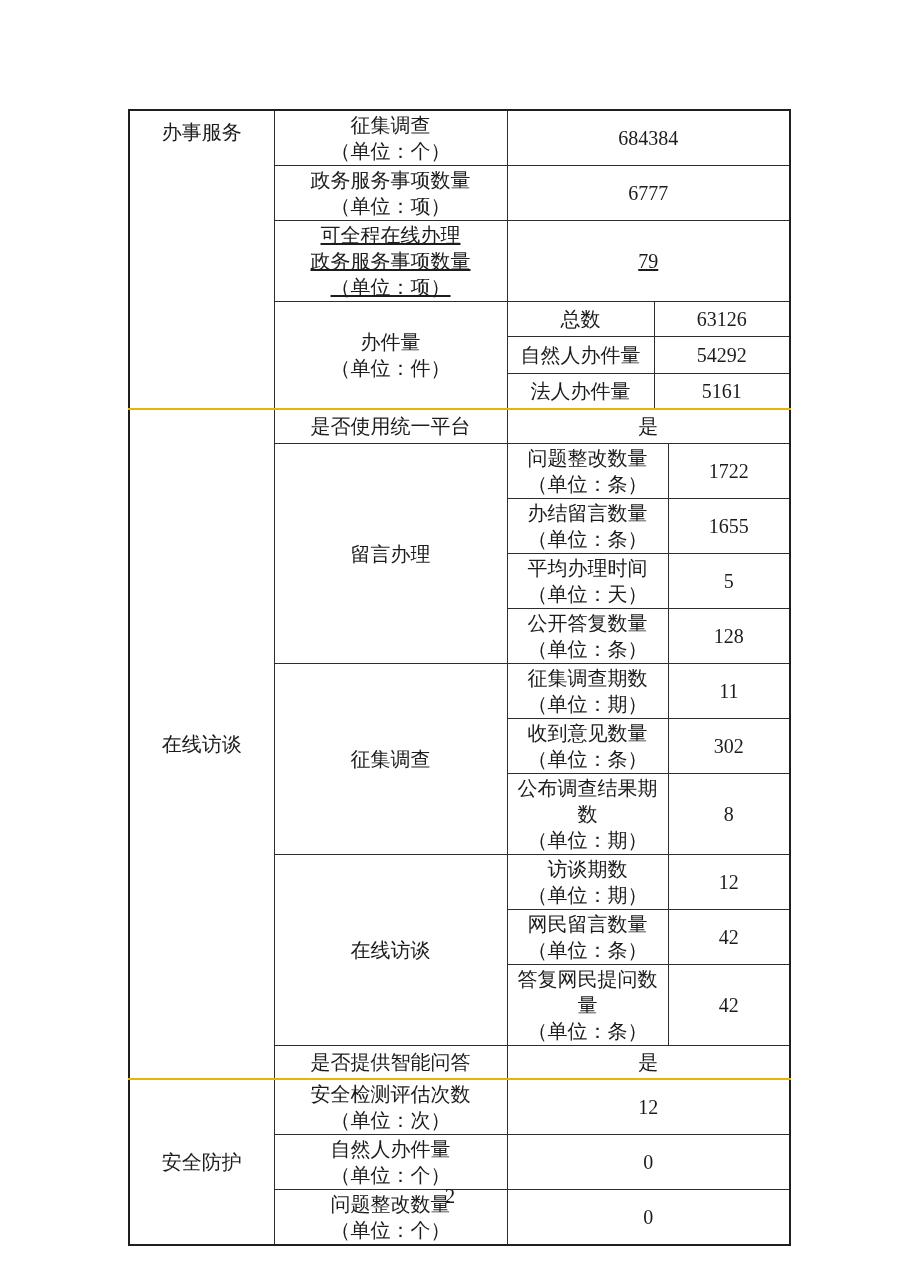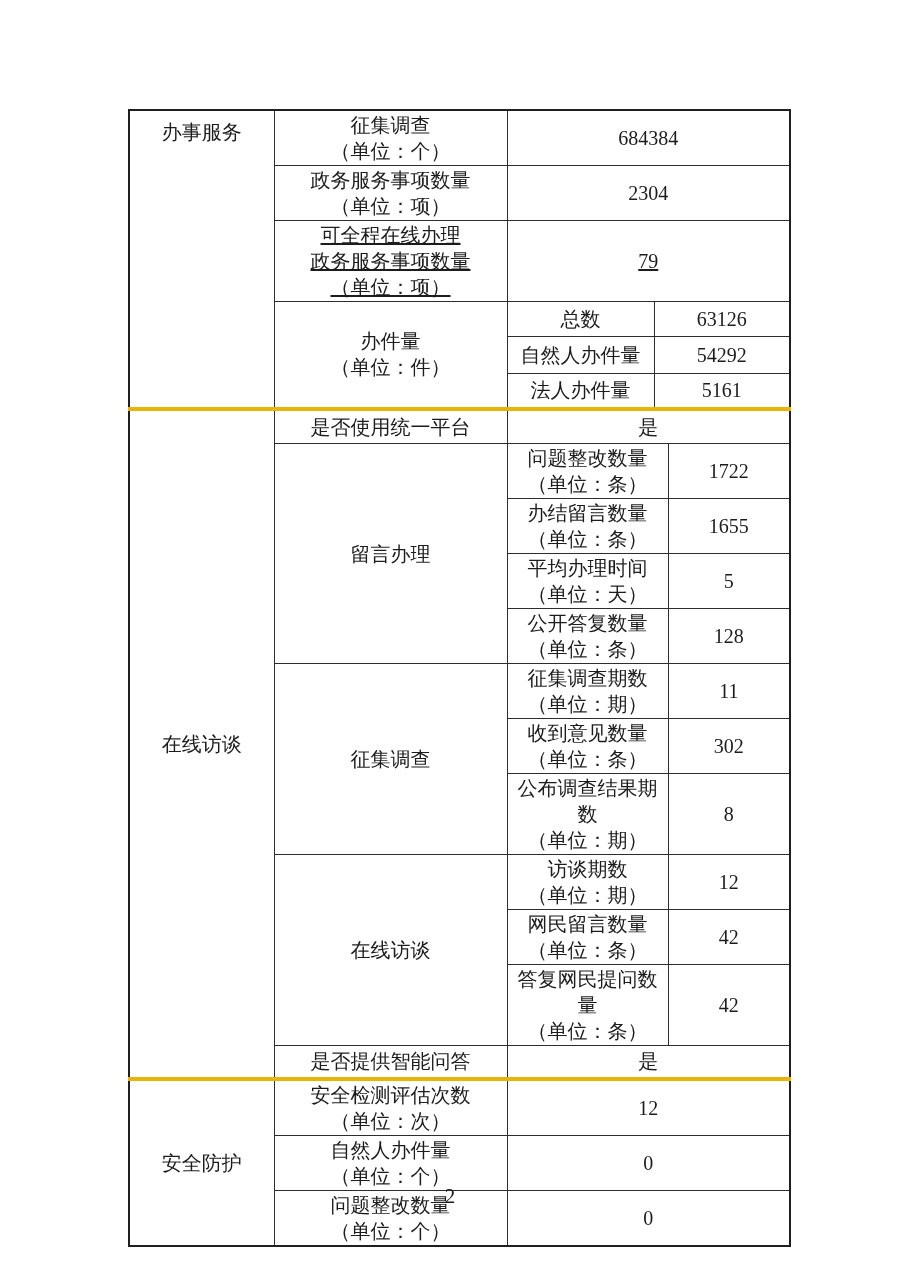--- a/index.html
+++ b/index.html
@@ -30,21 +30,21 @@
   col.c5 { width: 122px; }
   td {
     border: 1px solid #2d2d2d;
     text-align: center;
     vertical-align: middle;
     font-size: 20px;
     line-height: 26px;
     padding: 1px 4px;
     overflow: hidden;
   }
-  tr.gs > td { border-top: 4px solid #eab308; }   
+  tr.gs > td { border-top: 2px solid #eab308; }   
   td.vtop { vertical-align: top; padding-top: 8px; }
   span.l { display: block; }
   tr.r53 { height: 53px; border-radius: 15px; }
   tr.r76 { height: 76px; text-decoration: underline; }
   tr.r35 { height: 35px; }
   tr.r37 { height: 37px; }
   tr.r52 { height: 52px; }
   tr.r33 { height: 33px; padding-left: 40px; }
   .pagenum {
     position: absolute;
@@ -79,21 +79,21 @@
         <span class="l">（单位：个）</span>
       </td>
       <td colspan="3">684384</td>
     </tr>
 
     <tr class="r53">
       <td>
         <span class="l">政务服务事项数量</span>
         <span class="l">（单位：项）</span>
       </td>
-      <td colspan="3">2304</td>
+      <td colspan="3">6777</td>
     </tr>
 
     <tr class="r76">
       <td>
         <span class="l">可全程在线办理</span>
         <span class="l">政务服务事项数量</span>
         <span class="l">（单位：项）</span>
       </td>
       <td colspan="3">79</td>
     </tr>

